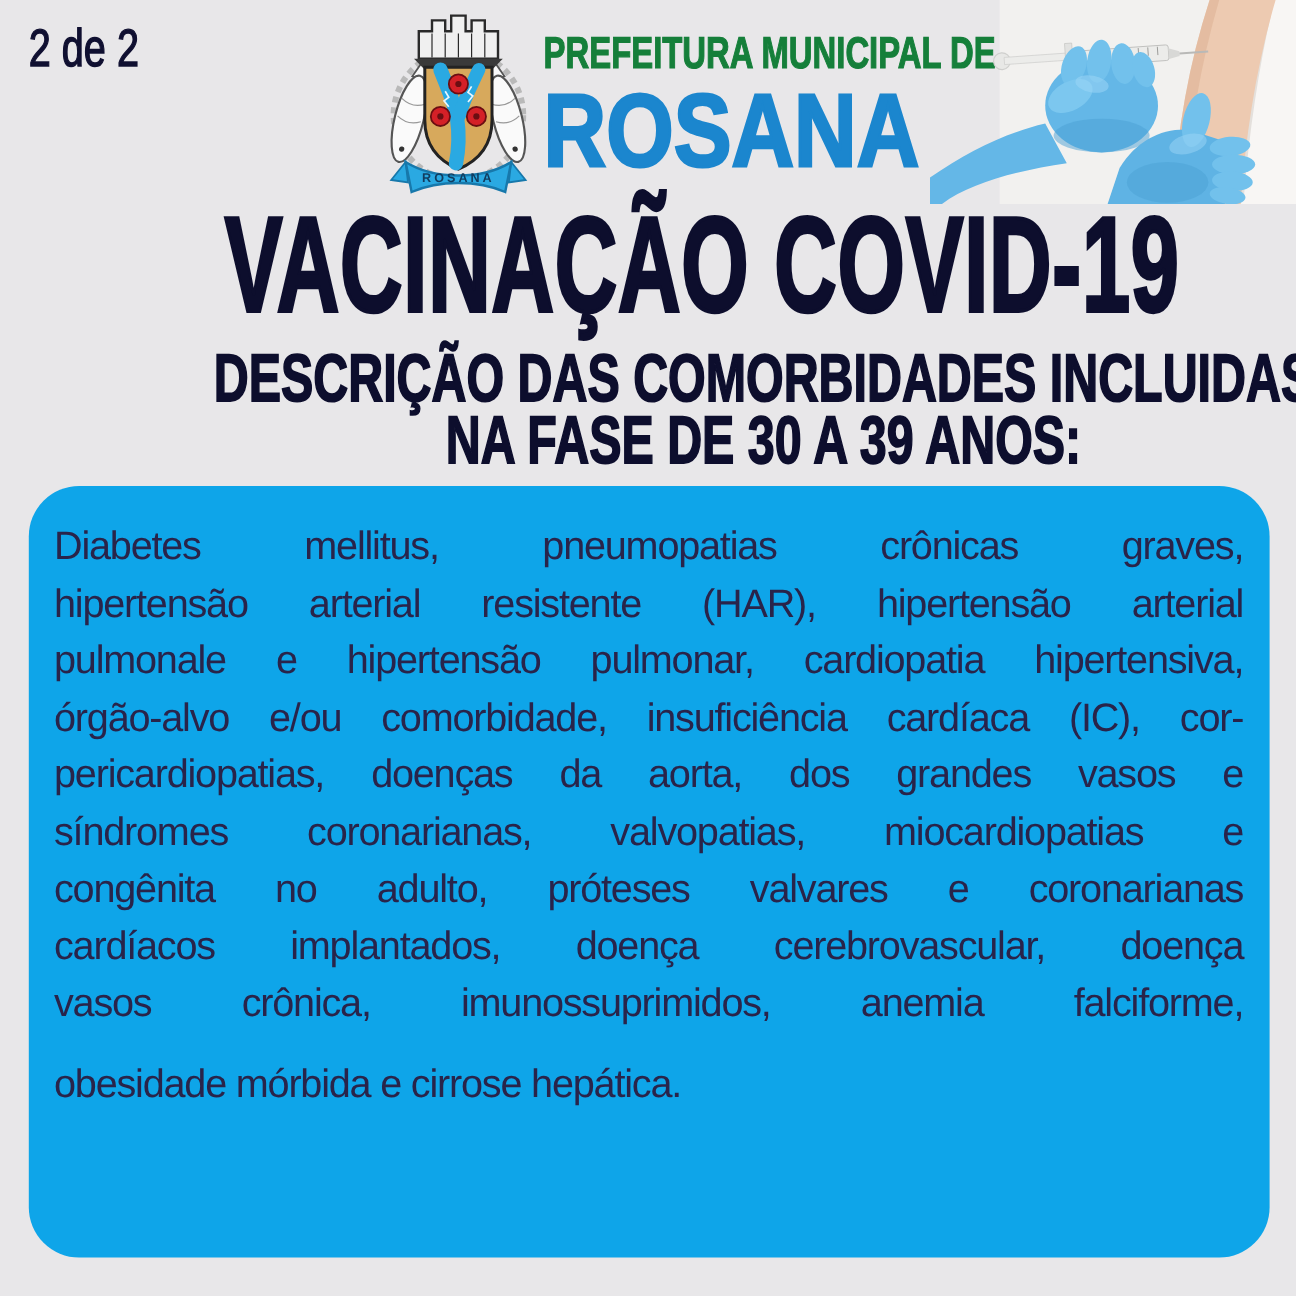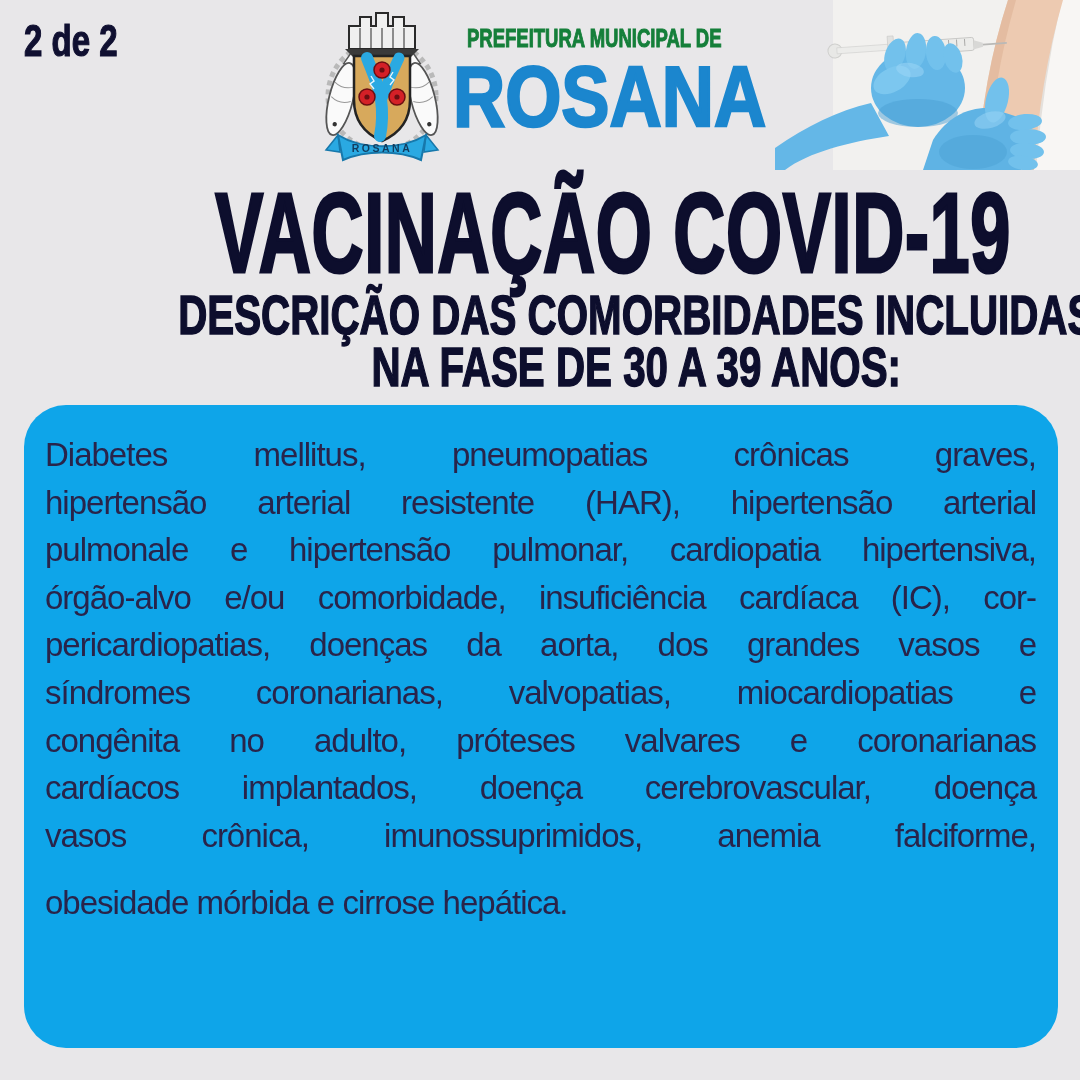--- a/index.html
+++ b/index.html
@@ -12,35 +12,35 @@
     overflow: hidden;
     font-family: "Liberation Sans", "DejaVu Sans", sans-serif;
   }
   
   .page-indicator {
     position: absolute;
     left: 24px;
     top: 16px;
     color: #101031;
     font-size: 44px;
-    font-weight: bold;
+    font-weight: normal;
     white-space: nowrap;
   }
   .page-indicator .squeeze {
     display: inline-block;
     transform: scale(0.75, 1.0);
     transform-origin: left top;
     -webkit-text-stroke: 1.2px #101031;
   }
   
   .logo { position: absolute; left: 316px; top: 4px; }
   
   .org { position: absolute; left: 453px; top: 24px; }
   .org-line1 {
-    font-size: 25px;
+    font-size: 37px;
     font-weight: bold;
     color: #157f3a;
     white-space: nowrap;
     text-align: center;
   }
   .org-line1 .squeeze {
     display: inline-block;
     transform: scaleX(0.74);
     transform-origin: left top;
     -webkit-text-stroke: 1px #157f3a;
@@ -57,25 +57,24 @@
     display: inline-block;
     transform: scaleX(0.84);
     transform-origin: left top;
     -webkit-text-stroke: 2.5px #1b86ce;
   }
   
   .photo { position: absolute; left: 775px; top: 0; }
   
   .title {
     position: absolute;
-    left: 0; top: 180px;
+    left: 0; top: 168px;
     width: 100%;
     text-align: right;
     white-space: nowrap;
-    padding-left: 28px;
   }
   .title .squeeze {
     display: inline-block;
     font-size: 106px;
     font-weight: bold;
     color: #0d0e2d;
     -webkit-text-stroke: 3px #0d0e2d;
     transform: scale(0.68, 1.06);
     transform-origin: center top;
     letter-spacing: 1px;

